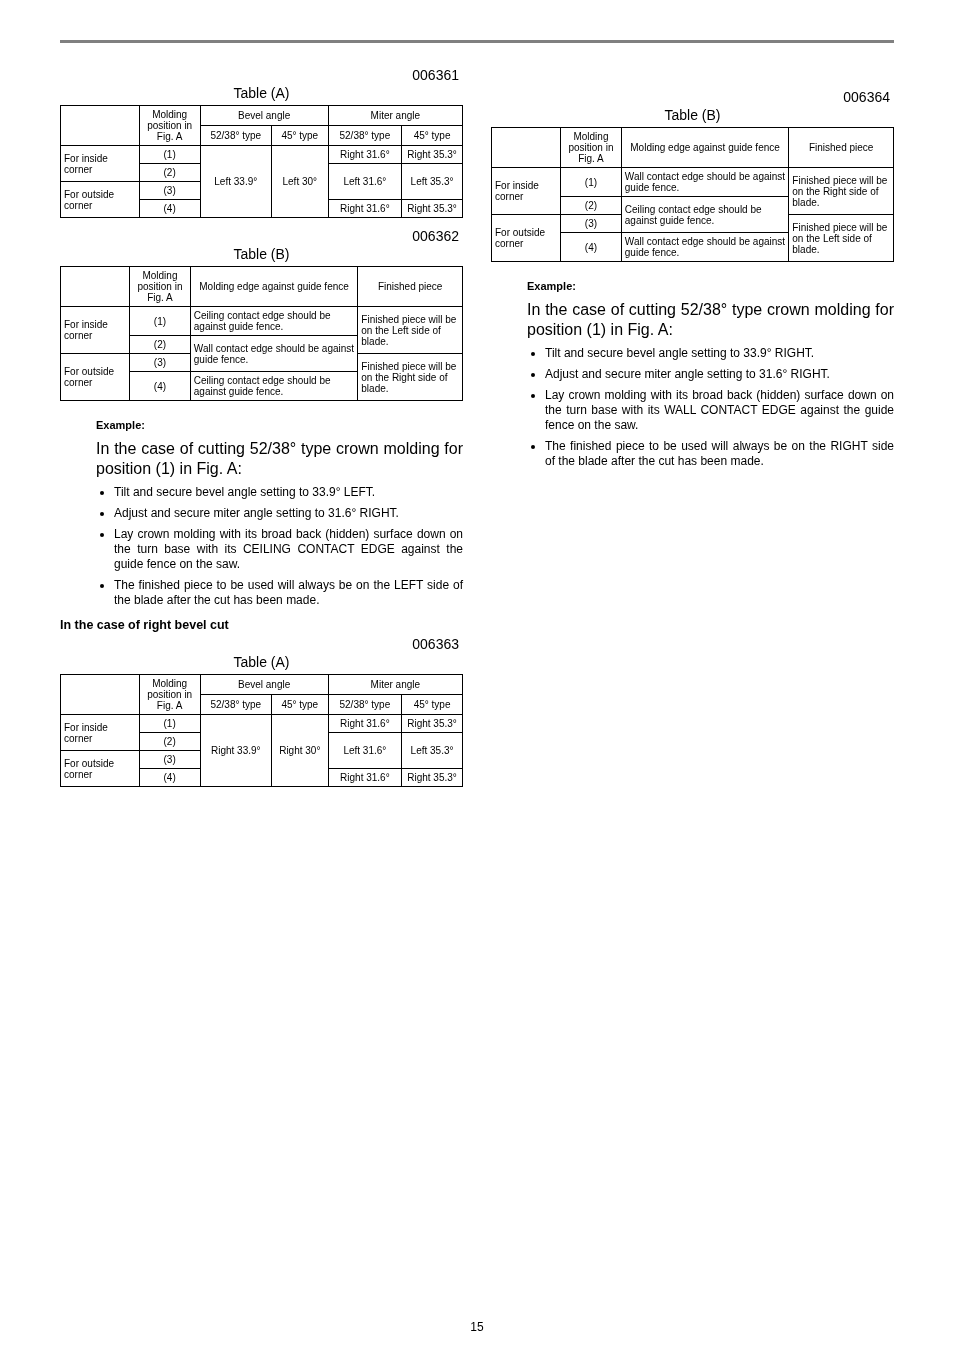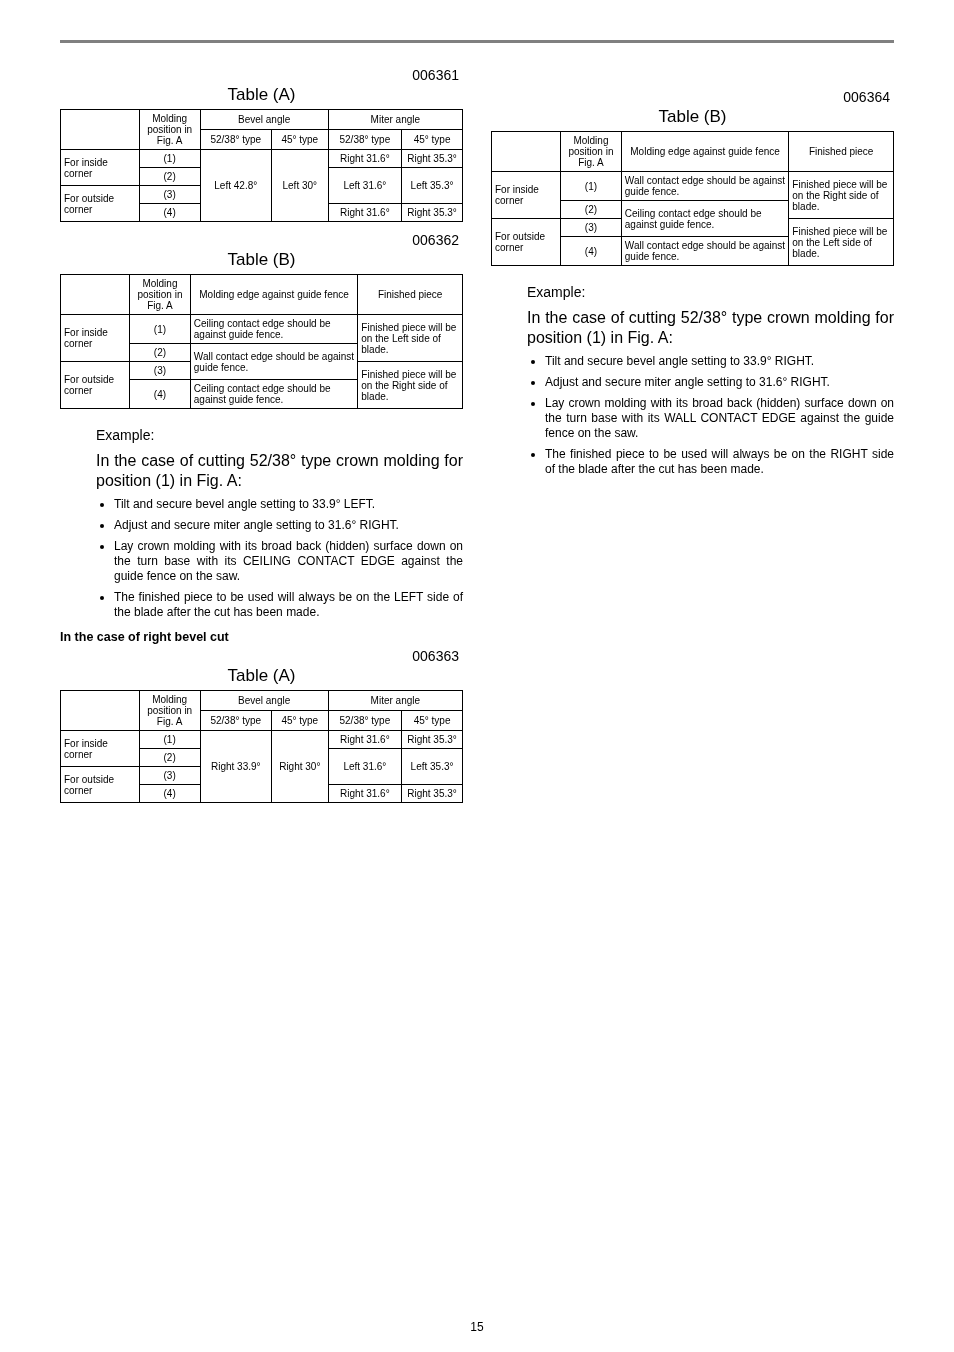--- a/index.html
+++ b/index.html
@@ -32,42 +32,42 @@
     font-weight: bold;
     font-size: 12.5px;
     margin: 6px 0 4px 0;
   }
   .code {
     font-size: 14px;
     text-align: right;
     margin: 0 4px 2px 0;
   }
   .table-title {
-    font-size: 17px;
+    font-size: 14px;
     text-align: center;
     margin: 0 0 4px 0;
   }
   table {
     border-collapse: collapse;
     width: 100%;
     font-size: 10px;
   }
   td, th {
     border: 1px solid #000;
     padding: 3px 3px;
     vertical-align: middle;
     text-align: left;
   }
   .center { text-align: center; }
   .indent-block {
     margin-left: 36px;
   }
   .example-heading {
-    font-weight: normal;
-    font-size: 14px;
+    font-weight: bold;
+    font-size: 11px;
     margin: 18px 0 8px 0;
   }
   .para {
     font-size: 16px;
     line-height: 1.25;
     margin: 0 0 6px 0;
     text-align: justify;
   }
   ul.bullets {
     margin: 2px 0 10px 18px;
@@ -123,21 +123,21 @@
         </tr>
         <tr>
           <td class="c3 center">52/38° type</td>
           <td class="c4 center">45° type</td>
           <td class="c5 center">52/38° type</td>
           <td class="c6 center">45° type</td>
         </tr>
         <tr>
           <td rowspan="2">For inside corner</td>
           <td class="center">(1)</td>
-          <td rowspan="4" class="center">Left 42.8°</td>
+          <td rowspan="4" class="center">Left 33.9°</td>
           <td rowspan="4" class="center">Left 30°</td>
           <td class="center">Right 31.6°</td>
           <td class="center">Right 35.3°</td>
         </tr>
         <tr>
           <td class="center">(2)</td>
           <td rowspan="2" class="center">Left 31.6°</td>
           <td rowspan="2" class="center">Left 35.3°</td>
         </tr>
         <tr>

